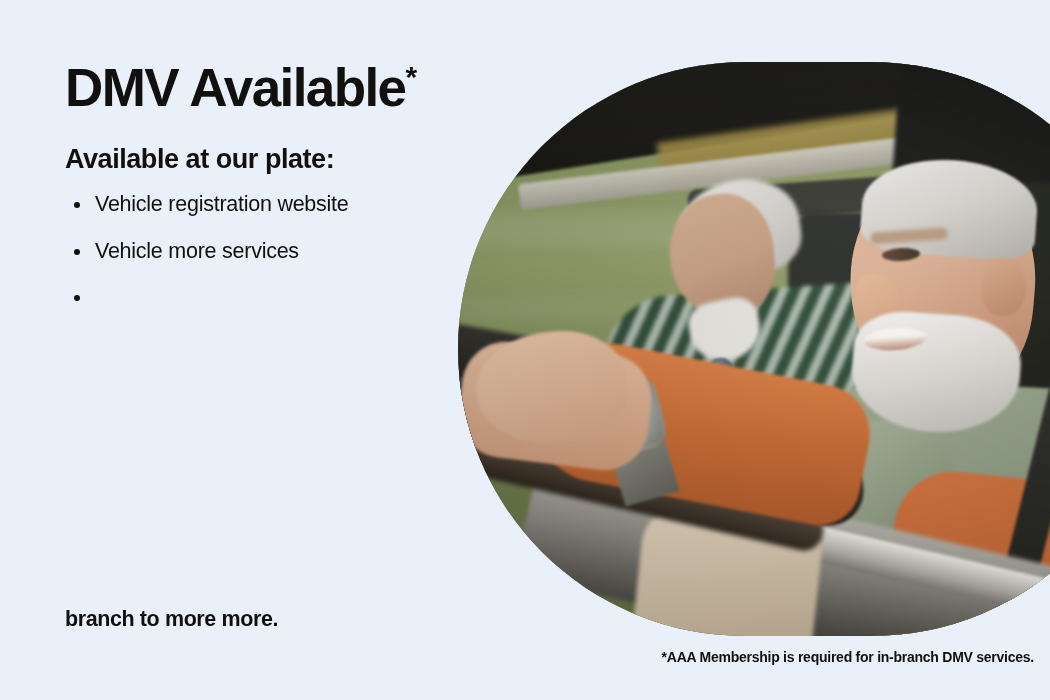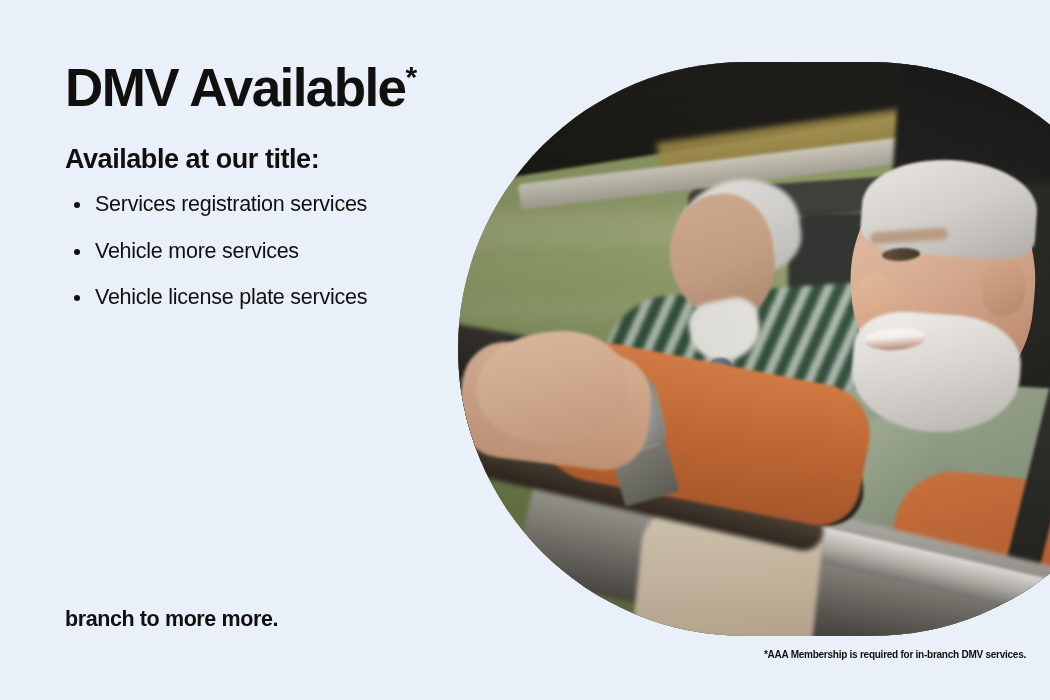--- a/index.html
+++ b/index.html
@@ -90,23 +90,23 @@
     font-weight: 700;
     letter-spacing: -0.4px;
     line-height: 1.28;
     color: #12100e;
     z-index: 5;
   }
   .cta .line { display: block; white-space: nowrap; }
 
   .footnote {
     position: absolute;
-    right: 24px;
+    right: 16px;
     top: 649px;
-    font-size: 10px;
+    font-size: 14px;
     font-weight: 700;
     letter-spacing: -0.25px;
     color: #12100e;
     z-index: 12;
     white-space: nowrap;
   }
 
   
   .photo-wrap {
     position: absolute;
@@ -605,34 +605,33 @@
       <div class="hand"></div>
 
       <div class="photo-grade"></div>
     </div>
   </div>
 
   <div class="text-col">
 
     <h1 class="headline"><span>DMV Available</span><span class="asterisk">*</span></h1>
 
-    <h2 class="subhead">Available at our title:</h2>
+    <h2 class="subhead">Available at our plate:</h2>
 
     <ul class="bullets">
       <li>
         <span class="dot"></span>
-        <span>Services registration services</span>
+        <span>Vehicle registration website</span>
       </li>
       <li>
         <span class="dot"></span>
         <span>Vehicle more services</span>
       </li>
       <li>
         <span class="dot"></span>
-        <span>Vehicle license plate services</span>
       </li>
     </ul>
   </div>
 
   <div class="cta">
     <span class="line">branch to more more.</span>
   </div>
 
   <div class="footnote">*AAA Membership is required for in-branch DMV services.</div>
 

